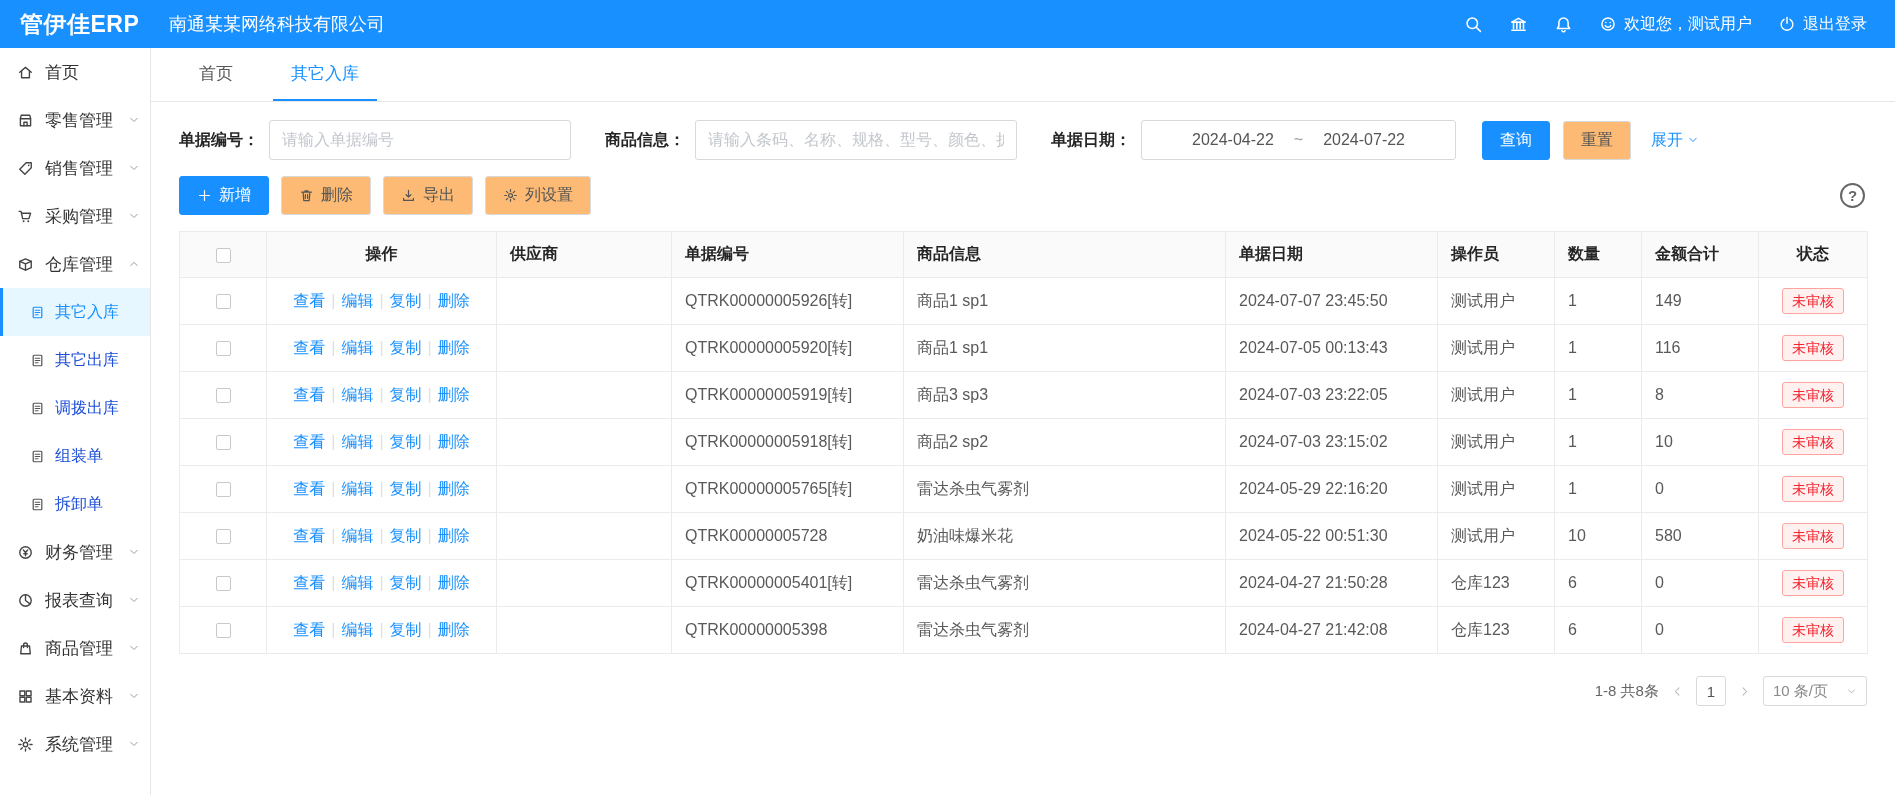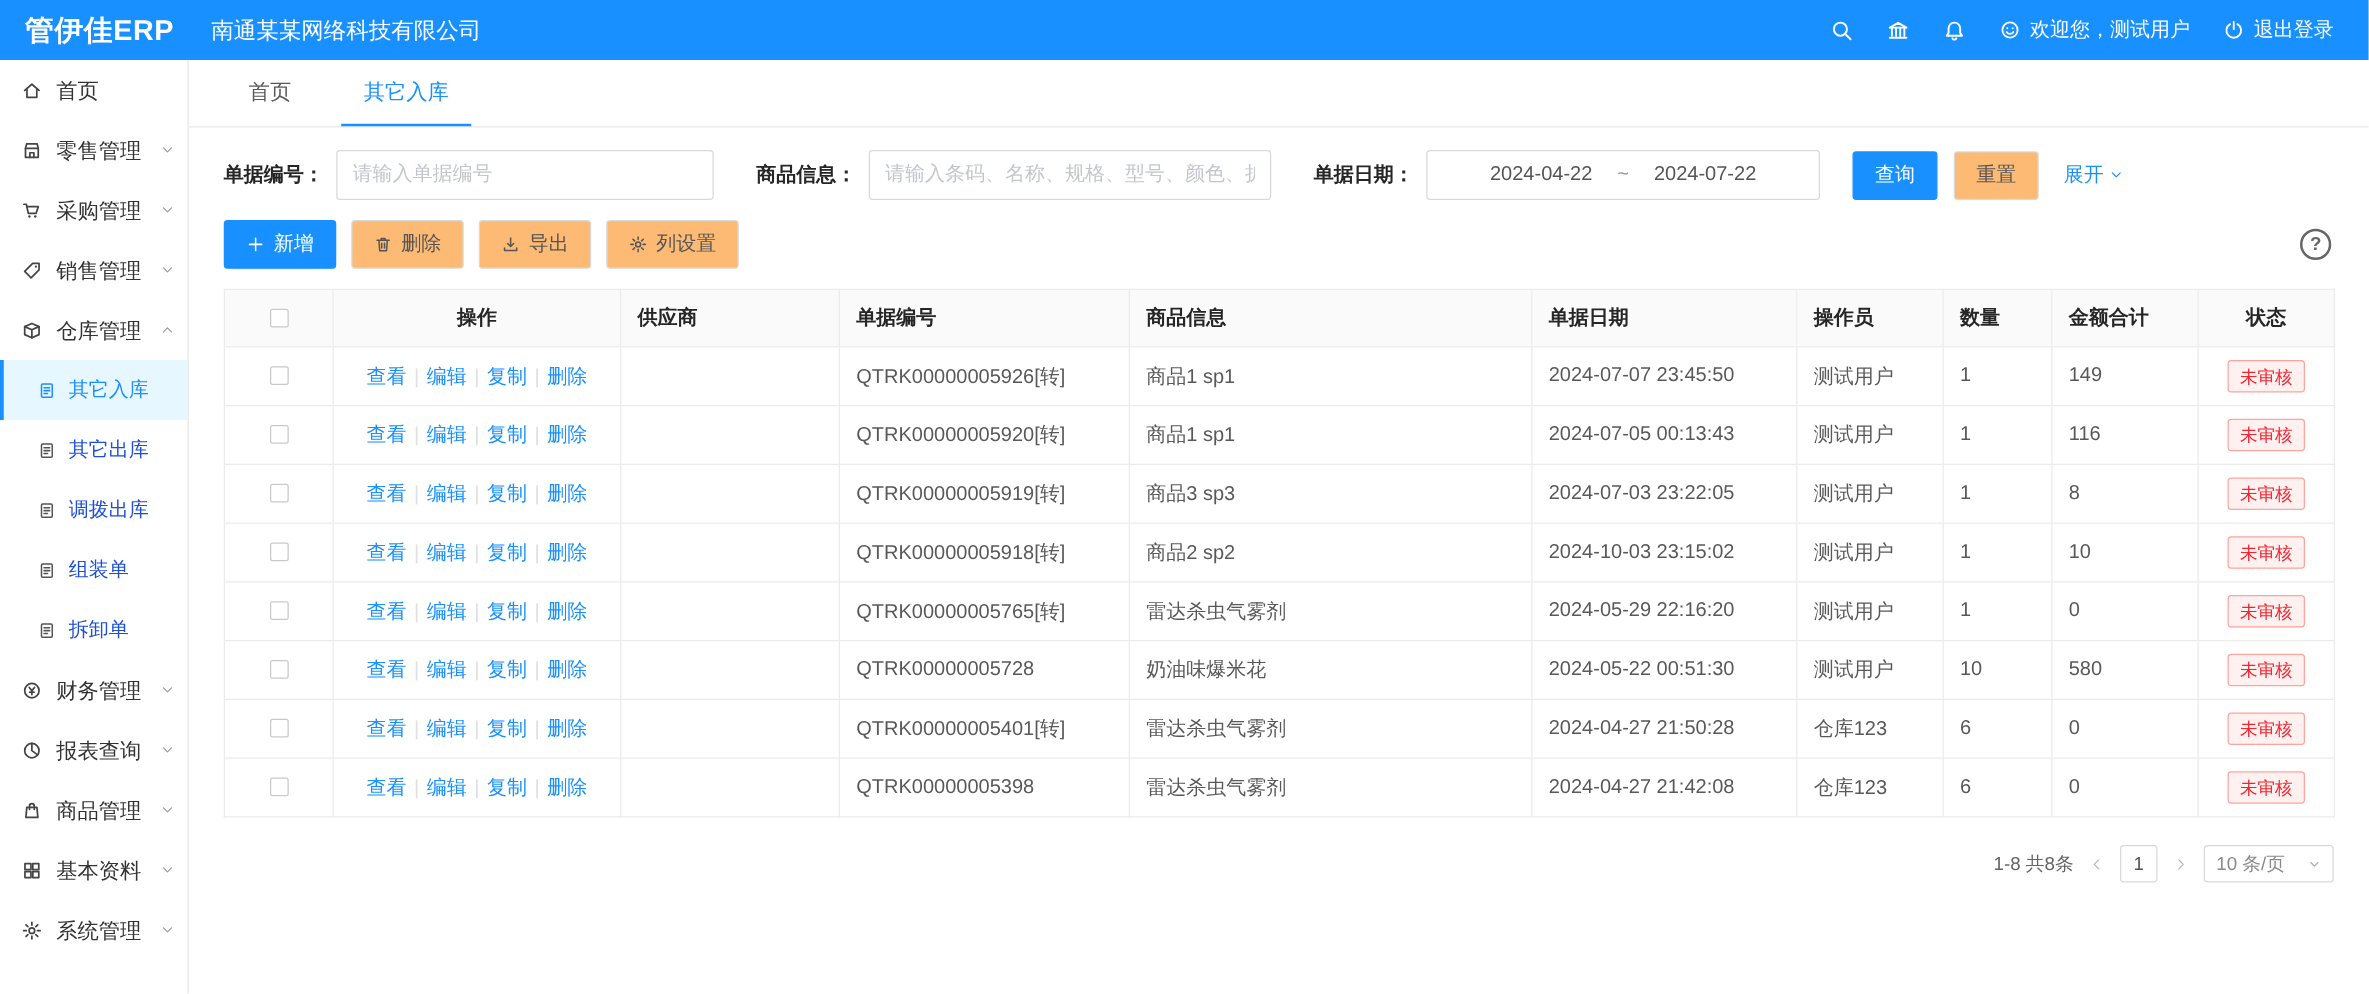--- a/index.html
+++ b/index.html
@@ -142,40 +142,40 @@
       <span>零售管理</span>
       <span class="icon chev">
         <svg viewBox="0 0 16 16" fill="none" stroke="currentColor" stroke-width="1.3" stroke-linecap="round" stroke-linejoin="round">
           <path d="M3.8 5.8 8 10l4.2-4.2"></path>
         </svg>
       </span>
     </div>
     <div class="side-item">
       <span class="icon">
         <svg viewBox="0 0 16 16" fill="none" stroke="currentColor" stroke-width="1.3" stroke-linecap="round" stroke-linejoin="round">
+          <path d="M8.6 2.6h4.8v4.8l-6 6-4.8-4.8z"></path>
+          <circle cx="11" cy="5" r=".8" fill="currentColor" stroke="none"></circle>
+        </svg>
+      </span>
+      <span>销售管理</span>
+      <span class="icon chev">
+        <svg viewBox="0 0 16 16" fill="none" stroke="currentColor" stroke-width="1.3" stroke-linecap="round" stroke-linejoin="round">
+          <path d="M3.8 5.8 8 10l4.2-4.2"></path>
+        </svg>
+      </span>
+    </div>
+    <div class="side-item">
+      <span class="icon">
+        <svg viewBox="0 0 16 16" fill="none" stroke="currentColor" stroke-width="1.3" stroke-linecap="round" stroke-linejoin="round">
           <path d="M2 3.2h1.8L5.3 10h5.9l1.6-5H4.6"></path>
           <circle cx="6.2" cy="12.4" r=".9" fill="currentColor" stroke="none"></circle>
           <circle cx="10.6" cy="12.4" r=".9" fill="currentColor" stroke="none"></circle>
         </svg>
       </span>
       <span>采购管理</span>
-      <span class="icon chev">
-        <svg viewBox="0 0 16 16" fill="none" stroke="currentColor" stroke-width="1.3" stroke-linecap="round" stroke-linejoin="round">
-          <path d="M3.8 5.8 8 10l4.2-4.2"></path>
-        </svg>
-      </span>
-    </div>
-    <div class="side-item">
-      <span class="icon">
-        <svg viewBox="0 0 16 16" fill="none" stroke="currentColor" stroke-width="1.3" stroke-linecap="round" stroke-linejoin="round">
-          <path d="M8.6 2.6h4.8v4.8l-6 6-4.8-4.8z"></path>
-          <circle cx="11" cy="5" r=".8" fill="currentColor" stroke="none"></circle>
-        </svg>
-      </span>
-      <span>销售管理</span>
       <span class="icon chev">
         <svg viewBox="0 0 16 16" fill="none" stroke="currentColor" stroke-width="1.3" stroke-linecap="round" stroke-linejoin="round">
           <path d="M3.8 5.8 8 10l4.2-4.2"></path>
         </svg>
       </span>
     </div>
     <div class="side-item">
       <span class="icon">
         <svg viewBox="0 0 16 16" fill="none" stroke="currentColor" stroke-width="1.3" stroke-linecap="round" stroke-linejoin="round">
           <path d="M8 2.6 13.4 5v6L8 13.4 2.6 11V5z"></path>
@@ -447,21 +447,21 @@
             <td>1</td>
             <td>8</td>
             <td class="c"><span class="badge-red">未审核</span></td>
           </tr>
           <tr>
             <td class="c"><span class="checkbox"></span></td>
             <td class="c"><span class="act-link">查看</span><span class="act-sep">|</span><span class="act-link">编辑</span><span class="act-sep">|</span><span class="act-link">复制</span><span class="act-sep">|</span><span class="act-link">删除</span></td>
             <td></td>
             <td>QTRK00000005918[转]</td>
             <td>商品2 sp2</td>
-            <td>2024-10-03 23:15:02</td>
+            <td>2024-07-03 23:15:02</td>
             <td>测试用户</td>
             <td>1</td>
             <td>10</td>
             <td class="c"><span class="badge-red">未审核</span></td>
           </tr>
           <tr>
             <td class="c"><span class="checkbox"></span></td>
             <td class="c"><span class="act-link">查看</span><span class="act-sep">|</span><span class="act-link">编辑</span><span class="act-sep">|</span><span class="act-link">复制</span><span class="act-sep">|</span><span class="act-link">删除</span></td>
             <td></td>
             <td>QTRK00000005765[转]</td>

